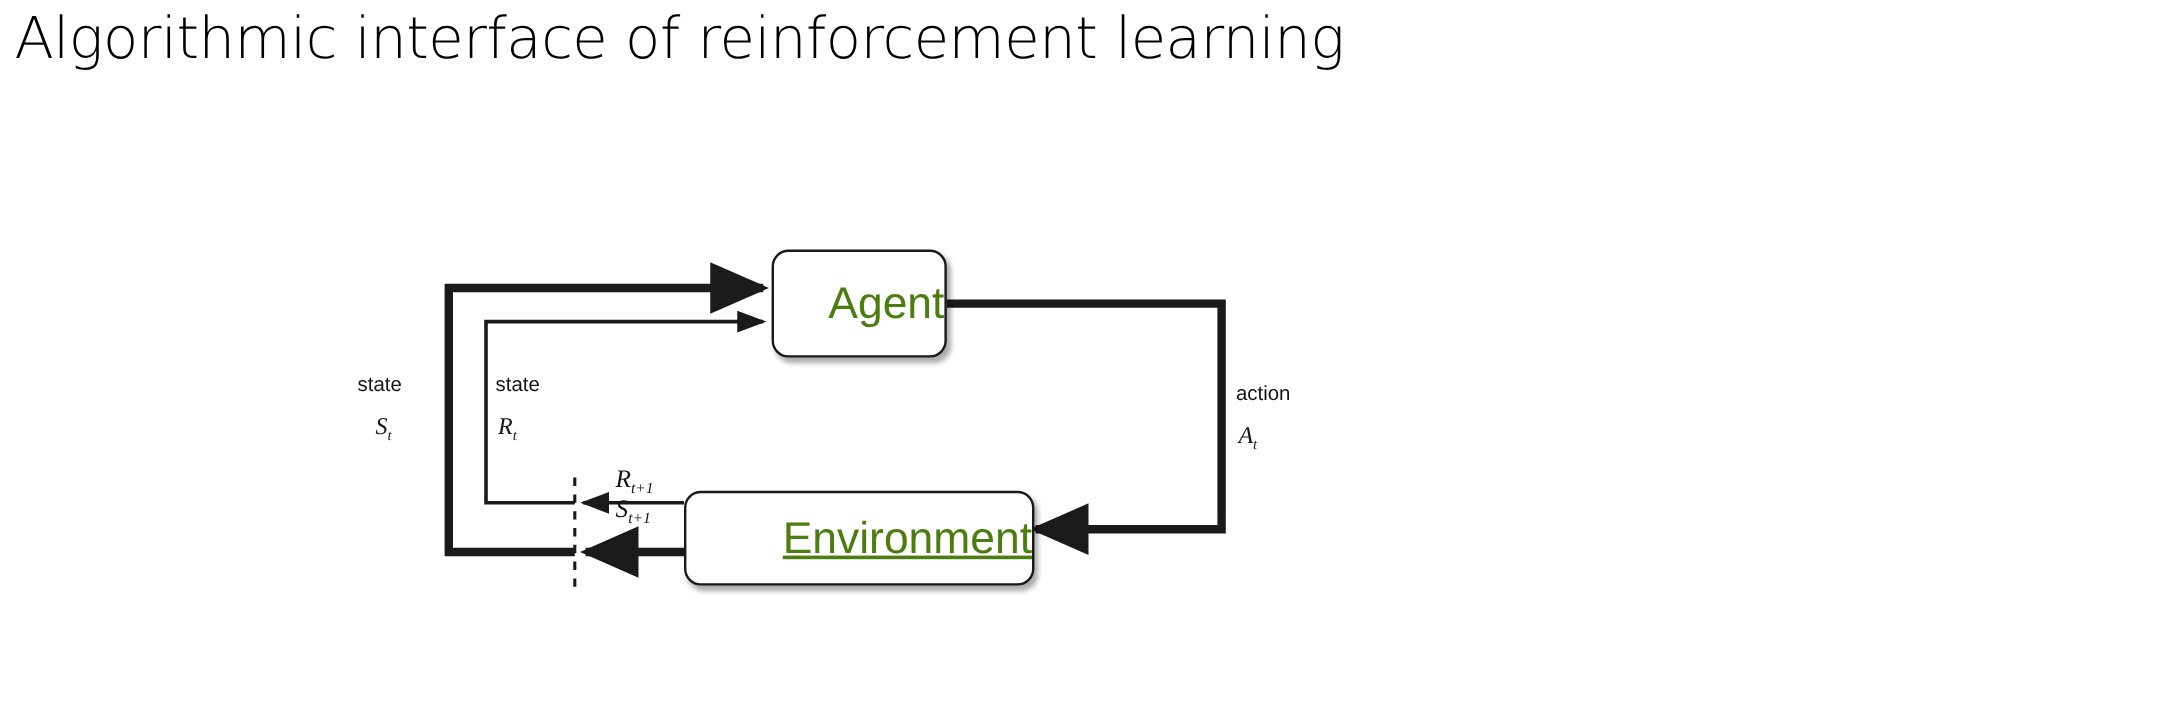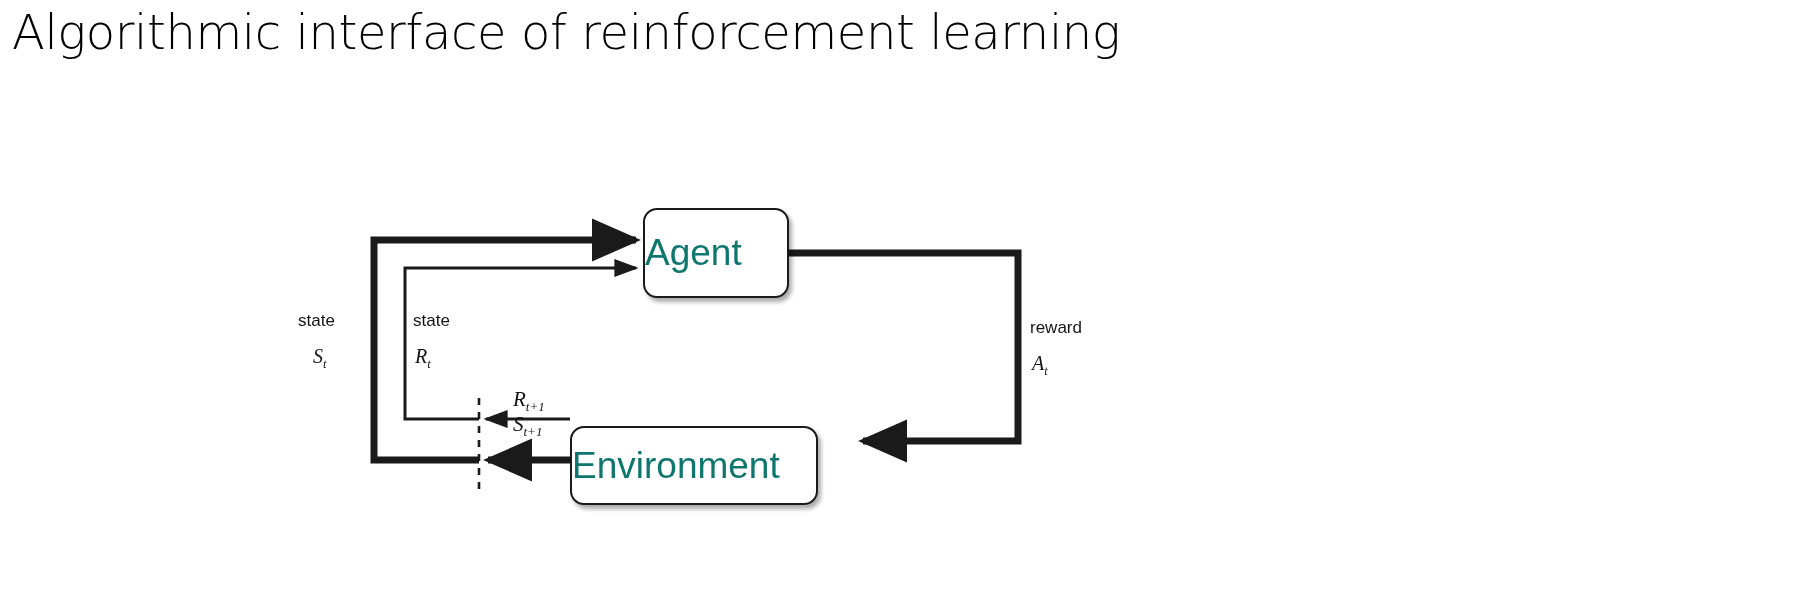--- a/index.html
+++ b/index.html
@@ -58,38 +58,39 @@
   
   .node-box {
     position: absolute;
     box-sizing: border-box;
     background: #ffffff;
     border: 2.5px solid #1a1a1a;
     border-radius: 14px;
     box-shadow: 3px 4px 4px rgba(0,0,0,0.33);
     display: flex;
     align-items: center;
-    justify-content: flex-start;
+    justify-content: flex-end;
     font-family: "Liberation Sans", sans-serif;
-    color: #0f766e;
+    color: #4d7c0f;
     z-index: 3;
   }
   #agent-box {
     left: 643px;
     top: 208px;
     width: 146px;
     height: 90px;
     font-size: 37px;
   }
   #environment-box {
     left: 570px;
-    top: 426px;
-    width: 248px;
+    top: 409px;
+    width: 292px;
     height: 79px;
     font-size: 37px;
+    text-decoration: underline;
   }
 
   
   .lbl {
     position: absolute;
     z-index: 4;
     white-space: nowrap;
     color: #141414;
   }
   .lbl-word {
@@ -163,21 +164,21 @@
     <div class="node-box" id="environment-box">
       <span>Environment</span>
     </div>
 
     <div class="lbl lbl-word" id="label-state-word">state</div>
     <div class="lbl lbl-sym" id="label-state-sym"><span>S</span><sub>t</sub></div>
 
     <div class="lbl lbl-word" id="label-reward-word">state</div>
     <div class="lbl lbl-sym" id="label-reward-sym"><span>R</span><sub>t</sub></div>
 
-    <div class="lbl lbl-word" id="label-action-word">reward</div>
+    <div class="lbl lbl-word" id="label-action-word">action</div>
     <div class="lbl lbl-sym" id="label-action-sym"><span>A</span><sub>t</sub></div>
 
     <div class="lbl lbl-sym-small" id="label-rtp1"><span>R</span><sub>t+1</sub></div>
 
     <div class="lbl lbl-sym-small" id="label-stp1"><span>S</span><sub>t+1</sub></div>
 
   </div>
 </div>
 
 </body></html>

